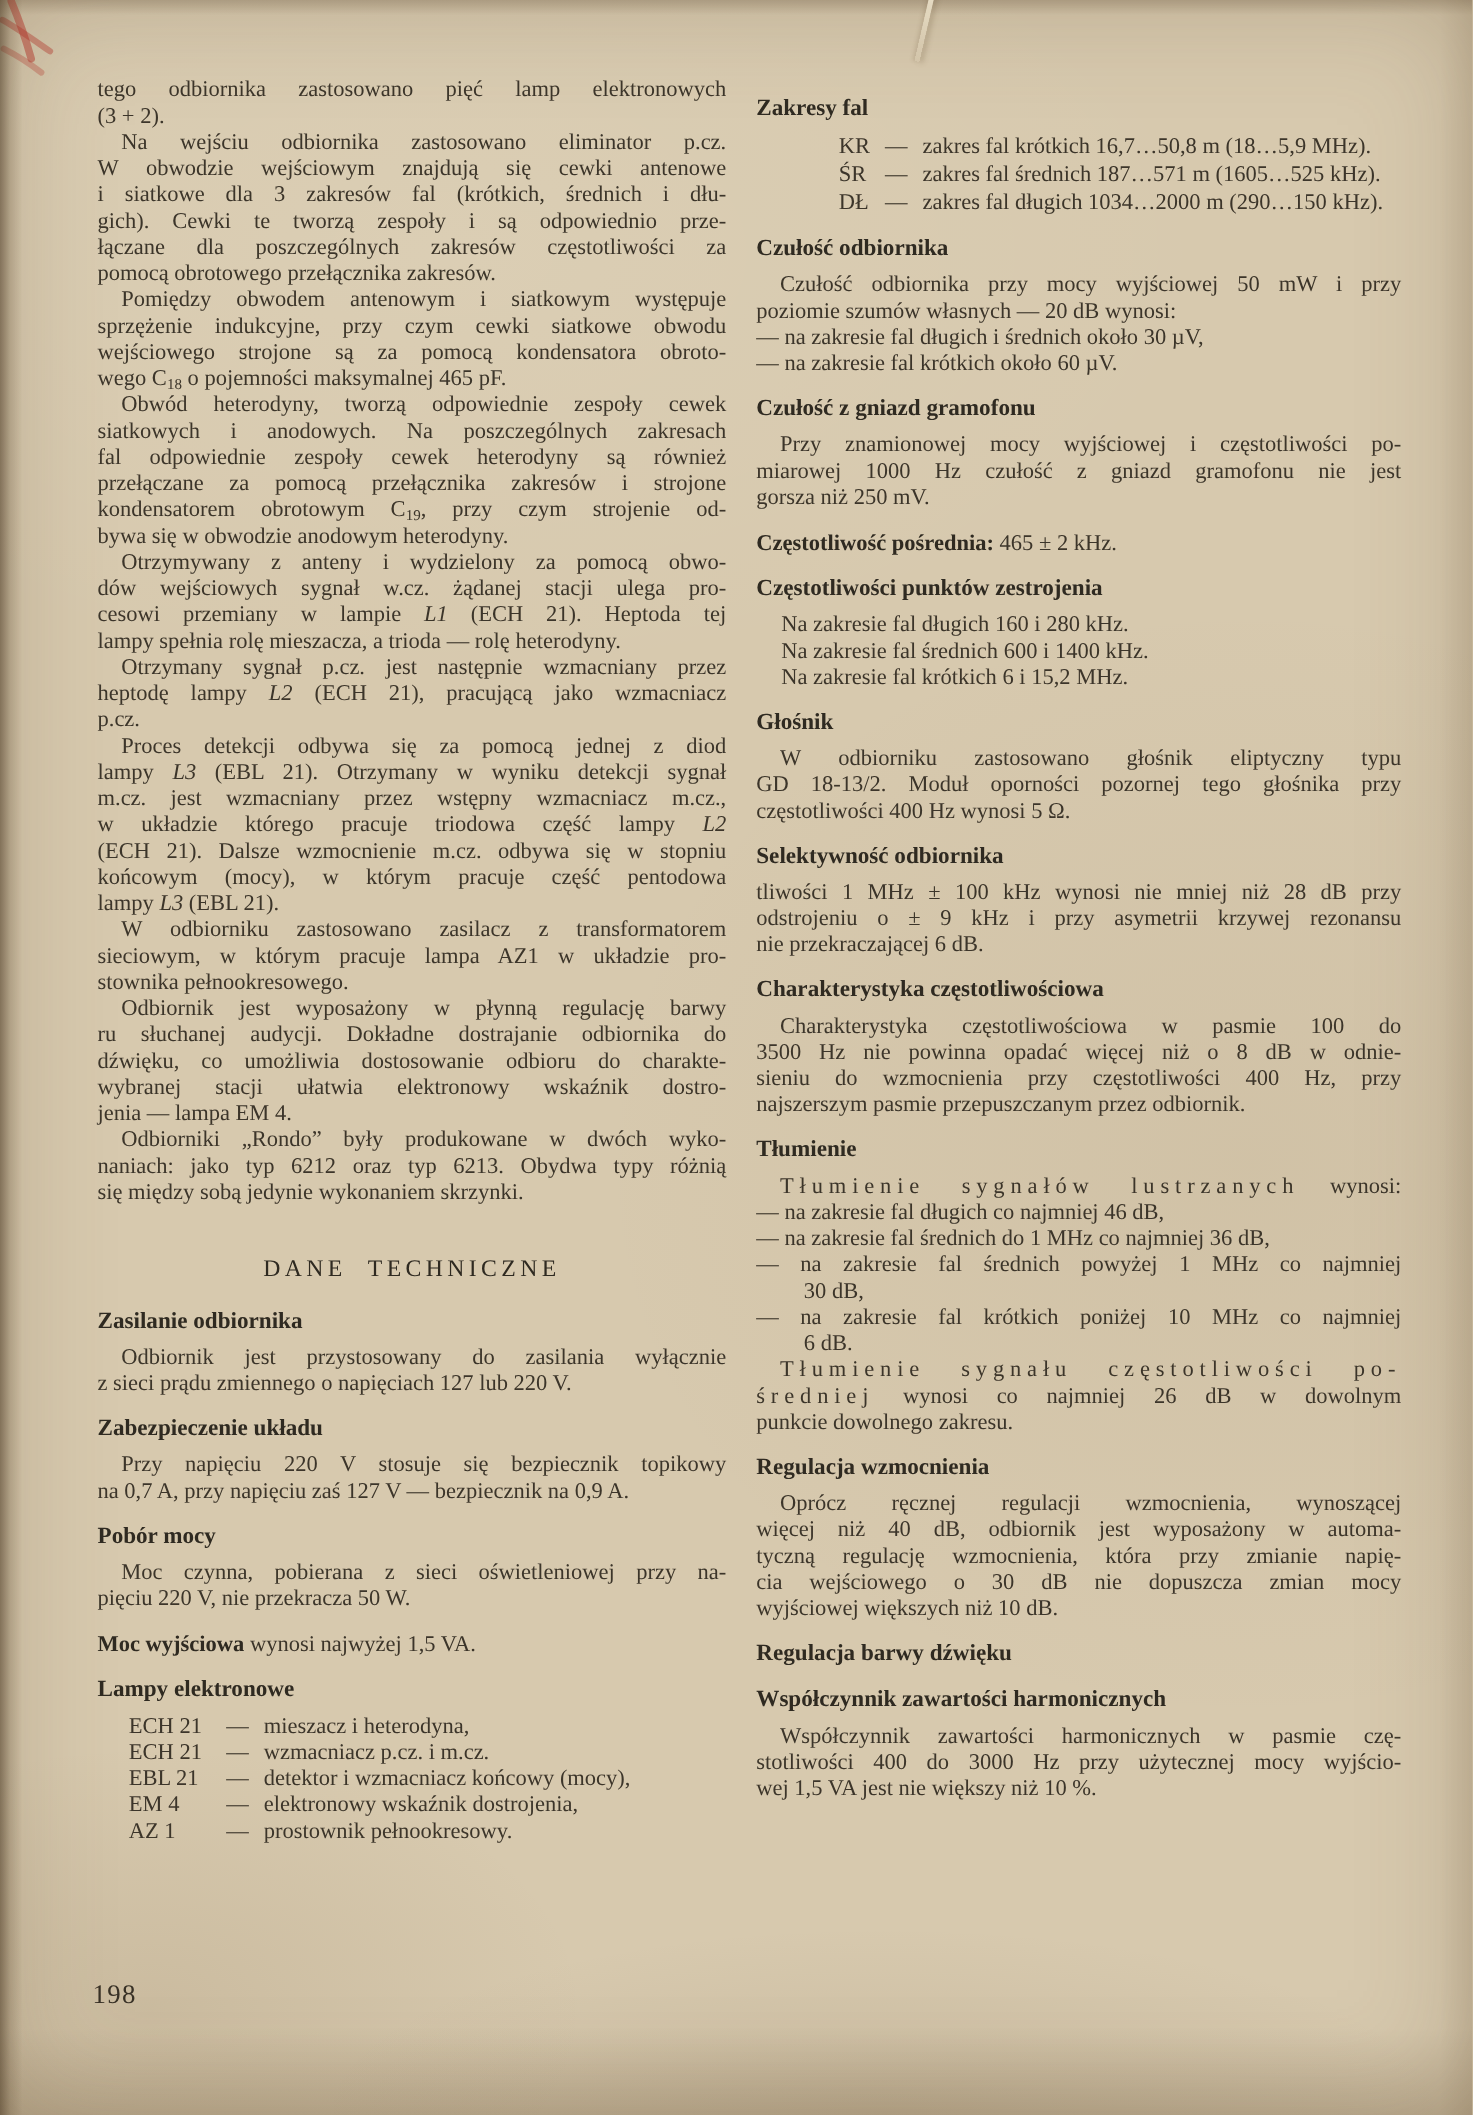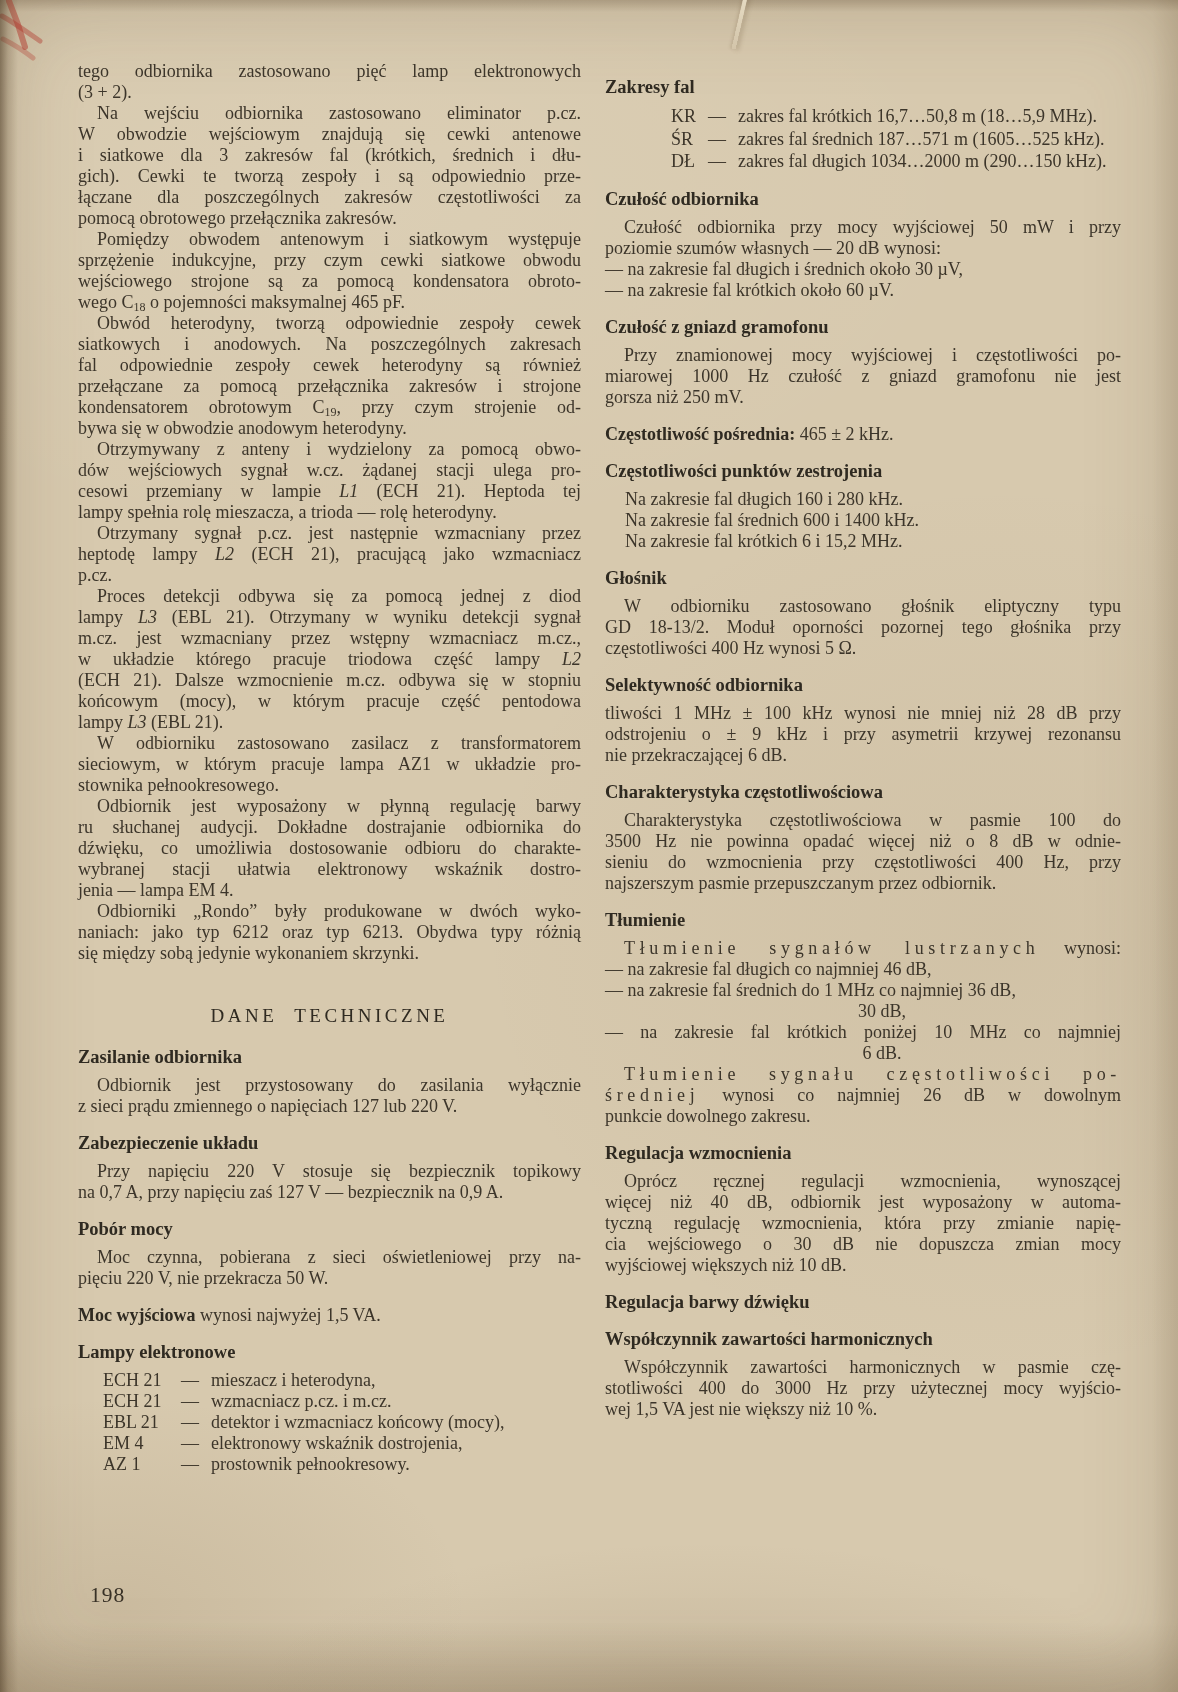--- a/index.html
+++ b/index.html
@@ -55,25 +55,25 @@
   .colrow{display:flex;}
   .cols.lamp{padding-left:25px;}
   .cols.lamp .cname{width:78px;flex:none;}
   .cols.lamp .cdash{width:30px;flex:none;}
   .cols.band{padding-left:21px;line-height:22.5px;margin-bottom:6px;}
   .cols.band .cname{width:37px;flex:none;margin-left:45px;}
   .cols.band .cdash{width:30px;flex:none;}
   .cdesc{flex:1;}
   .dline{padding-left:38px;text-indent:-38px;text-align:justify;text-align-last:justify;}
   .dline.last{text-align-last:left;}
-  .dcont{padding-left:38px;text-align:center;}
+  .dcont{padding-left:38px;}
   .sp{letter-spacing:0.26em;}
   sub{font-size:12px;vertical-align:-3px;line-height:0;}
   em{font-style:italic;}
-  #page-number{position:absolute;left:90px;top:1583px;font-size:21.5px;letter-spacing:1px;color:#383126;}
+  #page-number{position:absolute;left:74px;top:1583px;font-size:21.5px;letter-spacing:1px;color:#383126;}
 </style>
 </head>
 <body>
 
 <div id="page">
   <svg class="corner-mark" width="62" height="66" viewBox="0 0 62 66">
     <path d="M9 1 C14 13 20 29 25 47" fill="none" stroke-width="6" stroke-linecap="round" opacity="0.5" stroke="#b0372b"></path>
     <path d="M2 16 C13 22 27 32 40 41" fill="none" stroke-width="5" stroke-linecap="round" opacity="0.42" stroke="#b0372b"></path>
     <path d="M3 39 C13 44 24 51 33 58" fill="none" stroke-width="5" stroke-linecap="round" opacity="0.32" stroke="#b0372b"></path>
   </svg>
@@ -250,20 +250,21 @@
         <div class="line">sieniu do wzmocnienia przy częstotliwości 400 Hz, przy</div>
         <div class="line last">najszerszym pasmie przepuszczanym przez odbiornik.</div>
       </div>
       <div class="h">Tłumienie</div>
       <div class="para jlast">
         <div class="line first last"><span class="sp">Tłumienie sygnałów lustrzanych</span> wynosi:</div>
       </div>
       <div class="dashlist">
         <div class="dline last">— na zakresie fal długich co najmniej 46 dB,</div>
         <div class="dline last">— na zakresie fal średnich do 1 MHz co najmniej 36 dB,</div>
+        <div class="dline">— na zakresie fal średnich powyżej 1 MHz co najmniej</div>
         <div class="dcont last">30 dB,</div>
         <div class="dline">— na zakresie fal krótkich poniżej 10 MHz co najmniej</div>
         <div class="dcont last">6 dB.</div>
       </div>
       <div class="para">
         <div class="line first"><span class="sp">Tłumienie sygnału częstotliwości po-</span></div>
         <div class="line"><span class="sp">średniej</span> wynosi co najmniej 26 dB w dowolnym</div>
         <div class="line last">punkcie dowolnego zakresu.</div>
       </div>
       <div class="h">Regulacja wzmocnienia</div>

